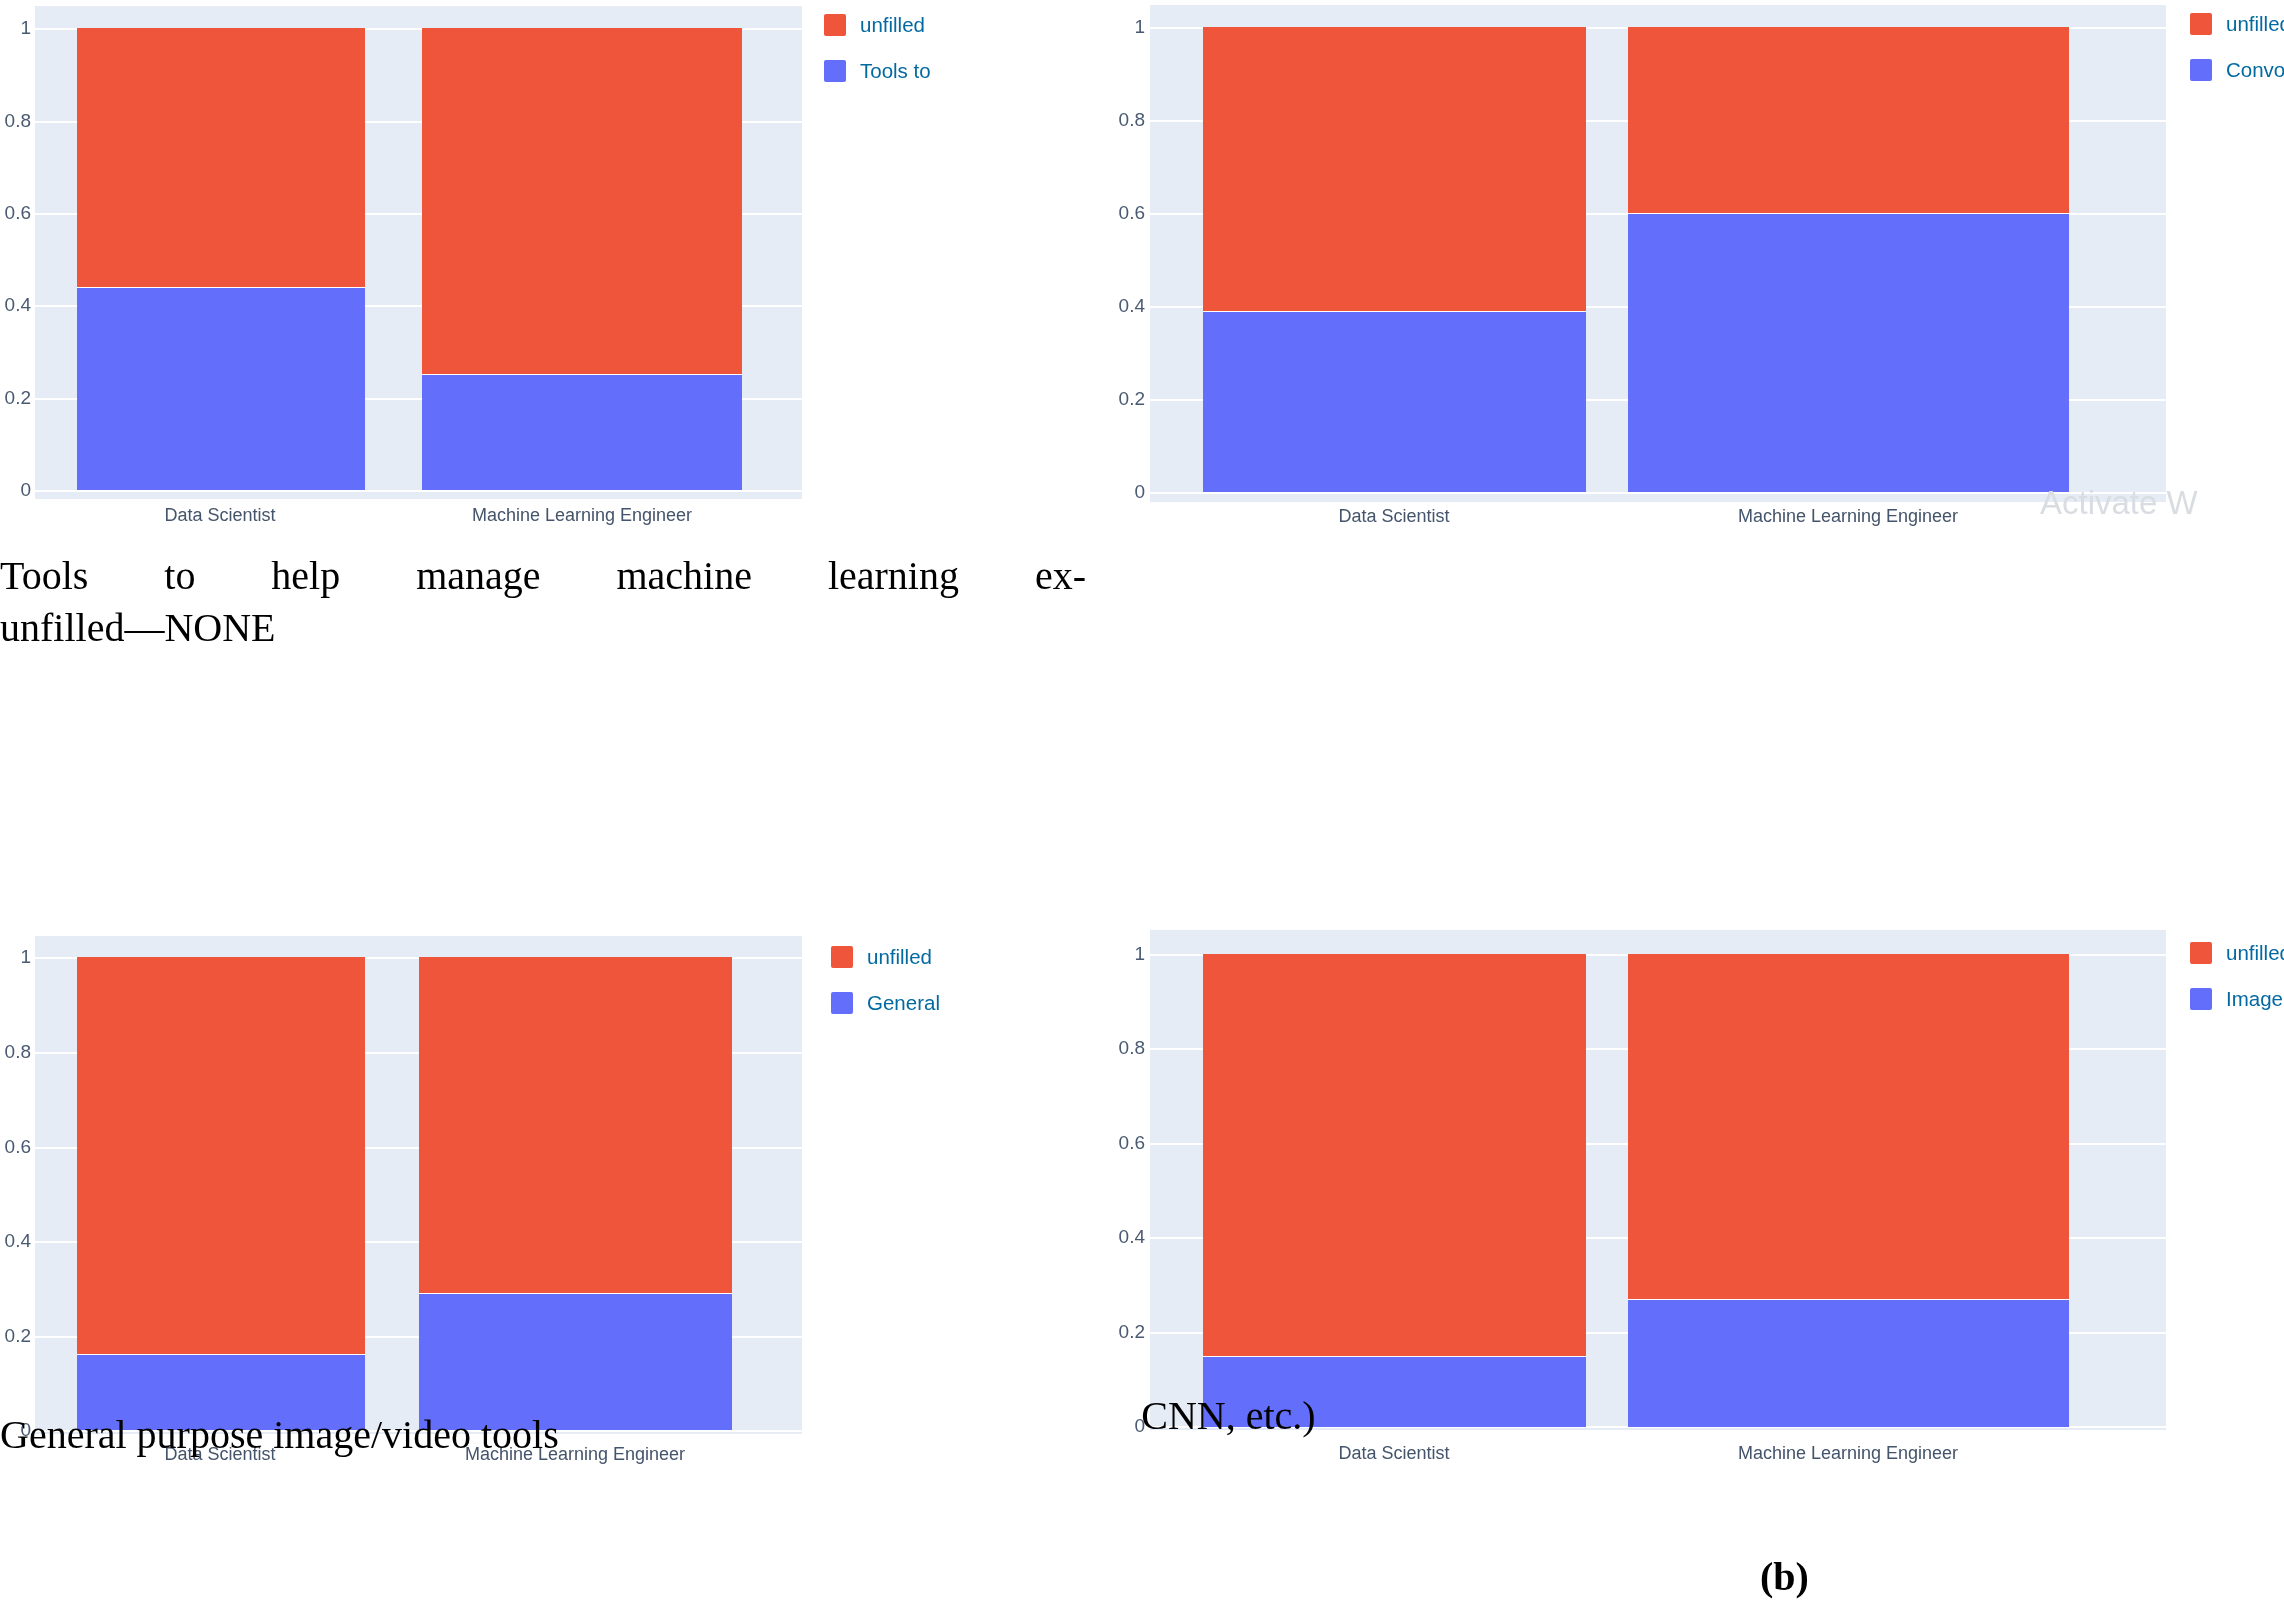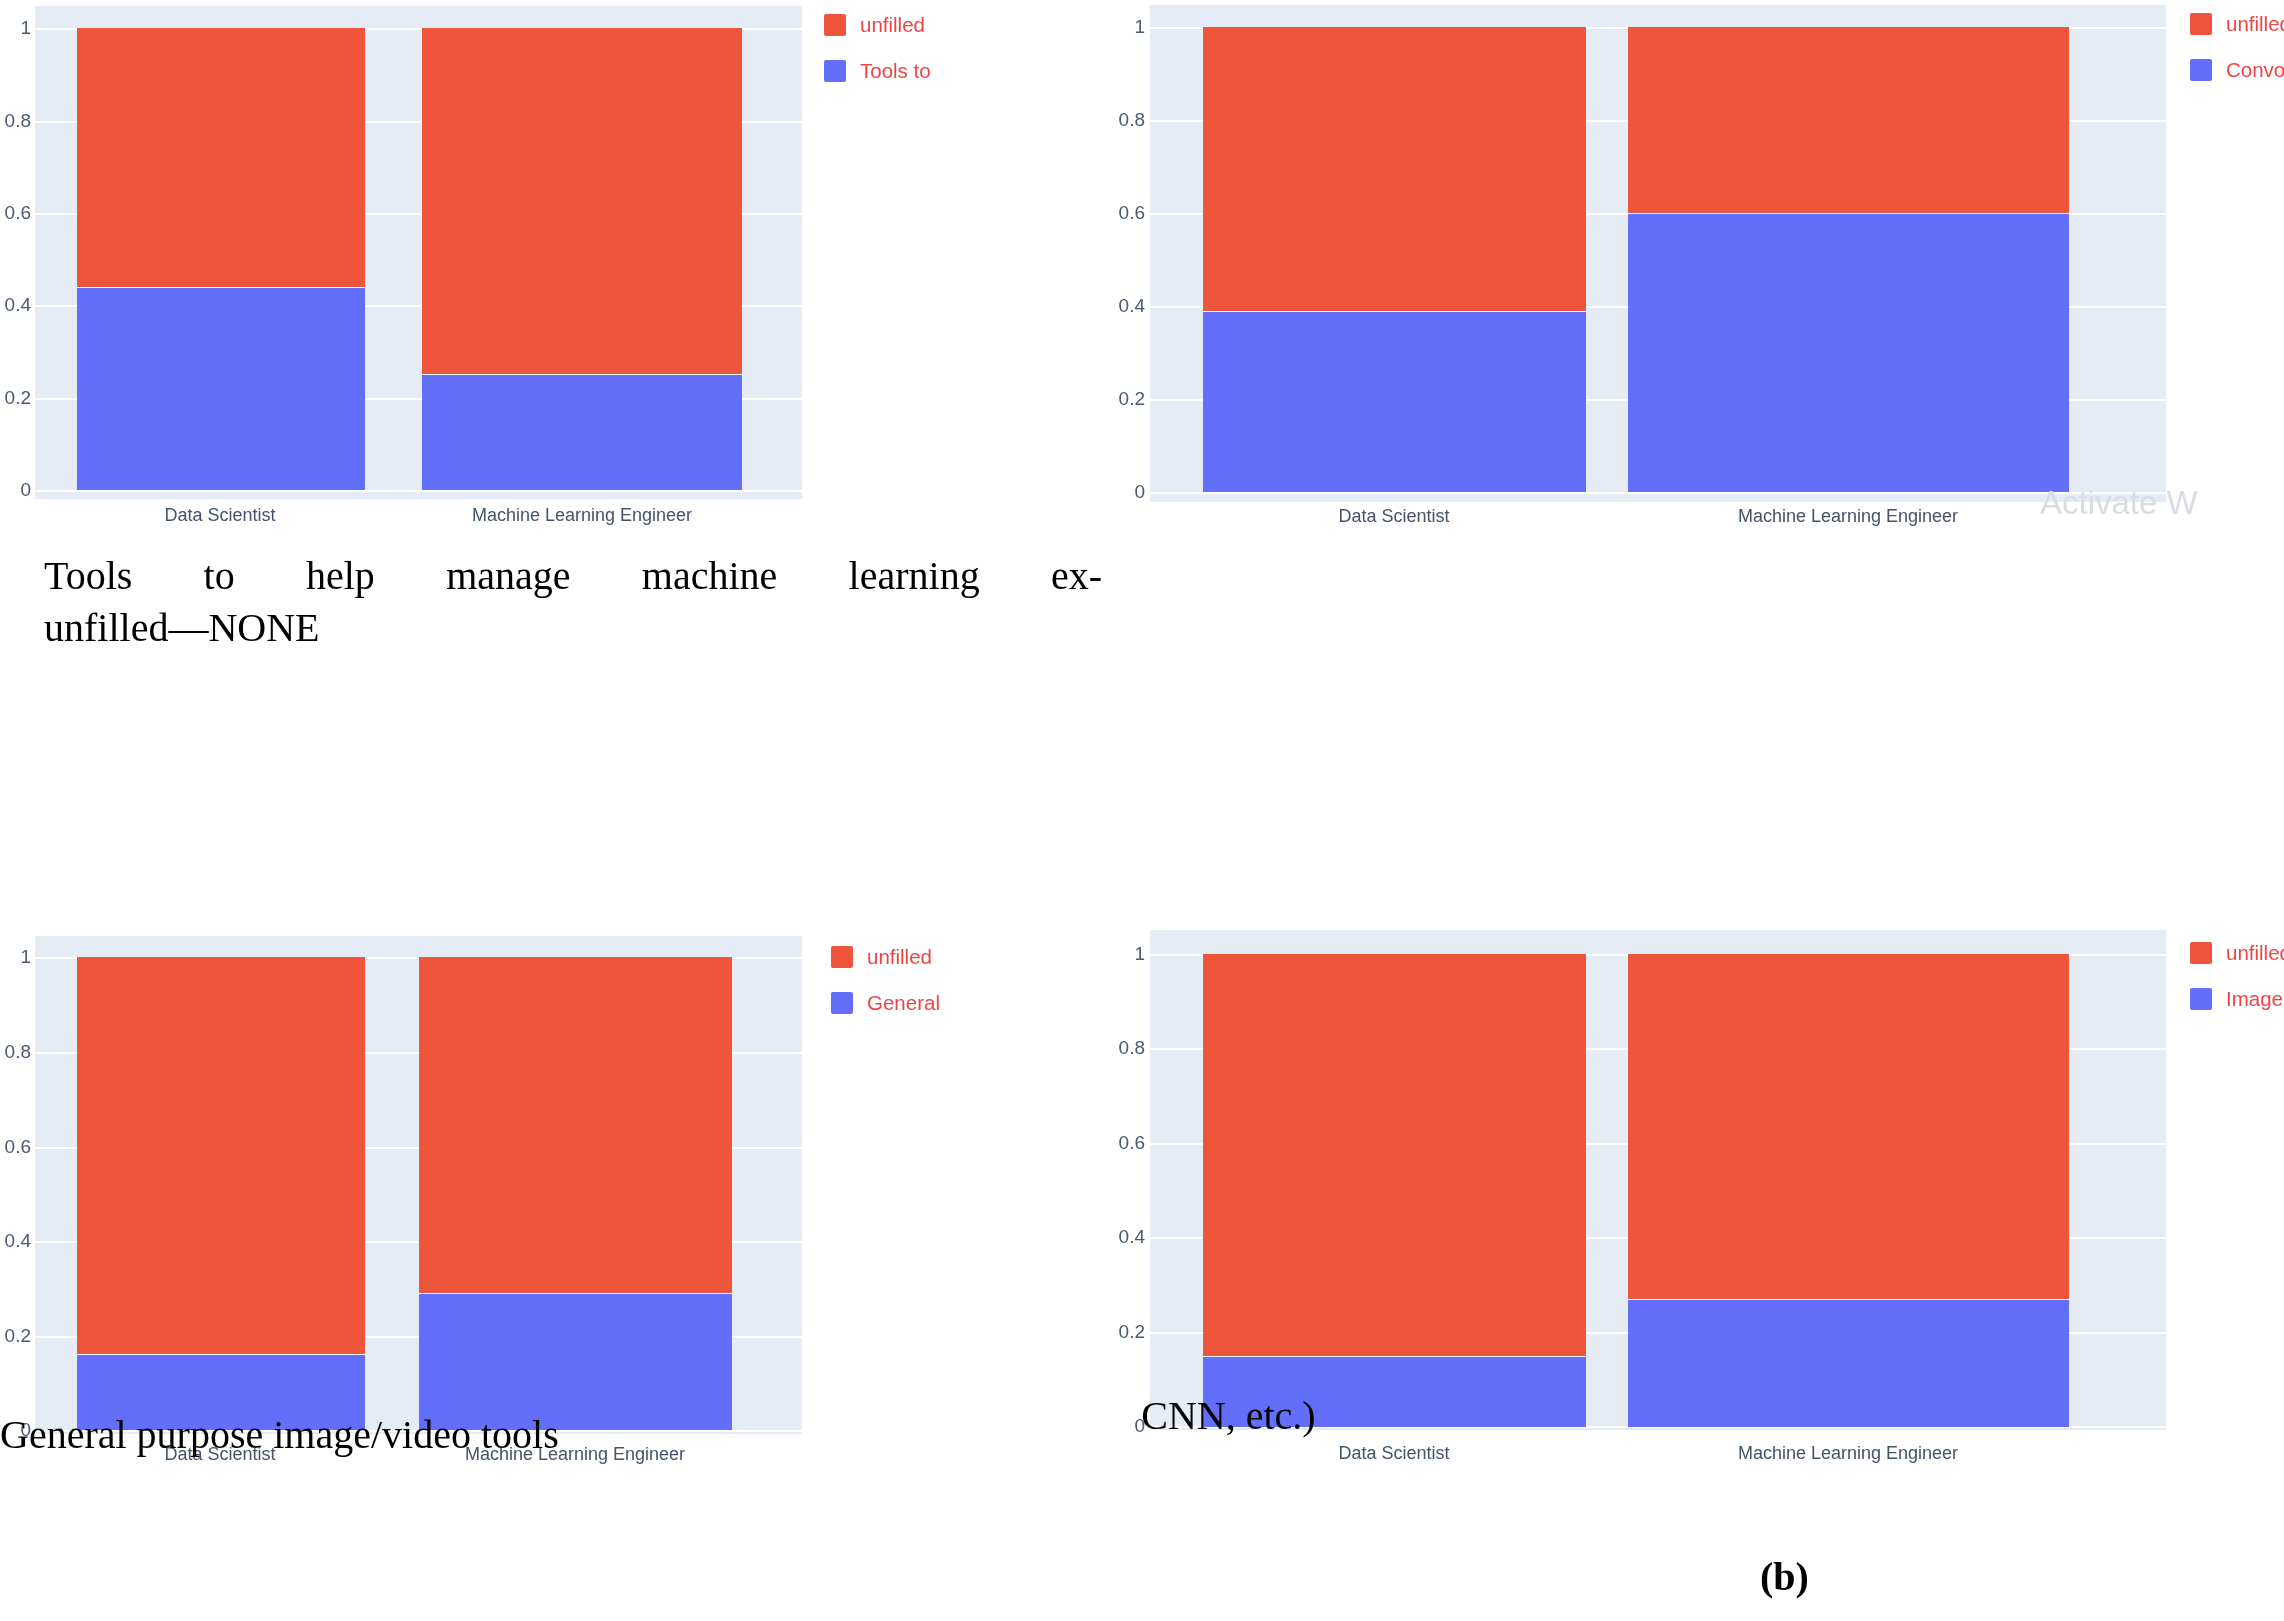--- a/index.html
+++ b/index.html
@@ -68,21 +68,21 @@
   }
   .legend-row {
     display: flex;
     align-items: center;
   }
   .legend-swatch {
     flex: 0 0 auto;
     border-radius: 1.9px;
   }
   .legend-text {
-    color: #ef4444;
+    color: #0369a1;
     white-space: nowrap;
     overflow: hidden;
     font-family: "Liberation Sans", sans-serif;
   }
 
   
   .watermark {
     position: absolute;
     color: #d9dde2;
     white-space: nowrap;
@@ -149,21 +149,21 @@
           <div class="legend-row" style="margin-bottom:22px;">
         <span class="legend-swatch" style="width:22px;height:22px;background:#ef553b;margin-right:14px;"></span>
         <span class="legend-text" style="font-size:20.5px;max-width:77px;">unfilled</span>
       </div>
           <div class="legend-row" style="margin-bottom:0px;">
         <span class="legend-swatch" style="width:22px;height:22px;background:#636efa;margin-right:14px;"></span>
         <span class="legend-text" style="font-size:20.5px;max-width:77px;">Tools to </span>
       </div>
         </div>
       </div>
-    <div class="caption" style="left:16px; top:550px; width:1086px;padding-left:28px;">
+    <div class="caption" style="left:0px; top:550px; width:1086px;">
       <span class="line justified">Tools to help manage machine learning ex-</span>
       <span class="line">unfilled—NONE</span>
     </div>
   </div>
 
   <div class="panel">
     <div class="chart" id="chart-1">
         <div class="plot-frame" style="left:24px;top:5.1px;width:1016px;height:497px;
              background:#e5ecf6;"></div>
         <div class="gridline" style="left:24px;top:492px;width:1016px;background:#ffffff;"></div>

